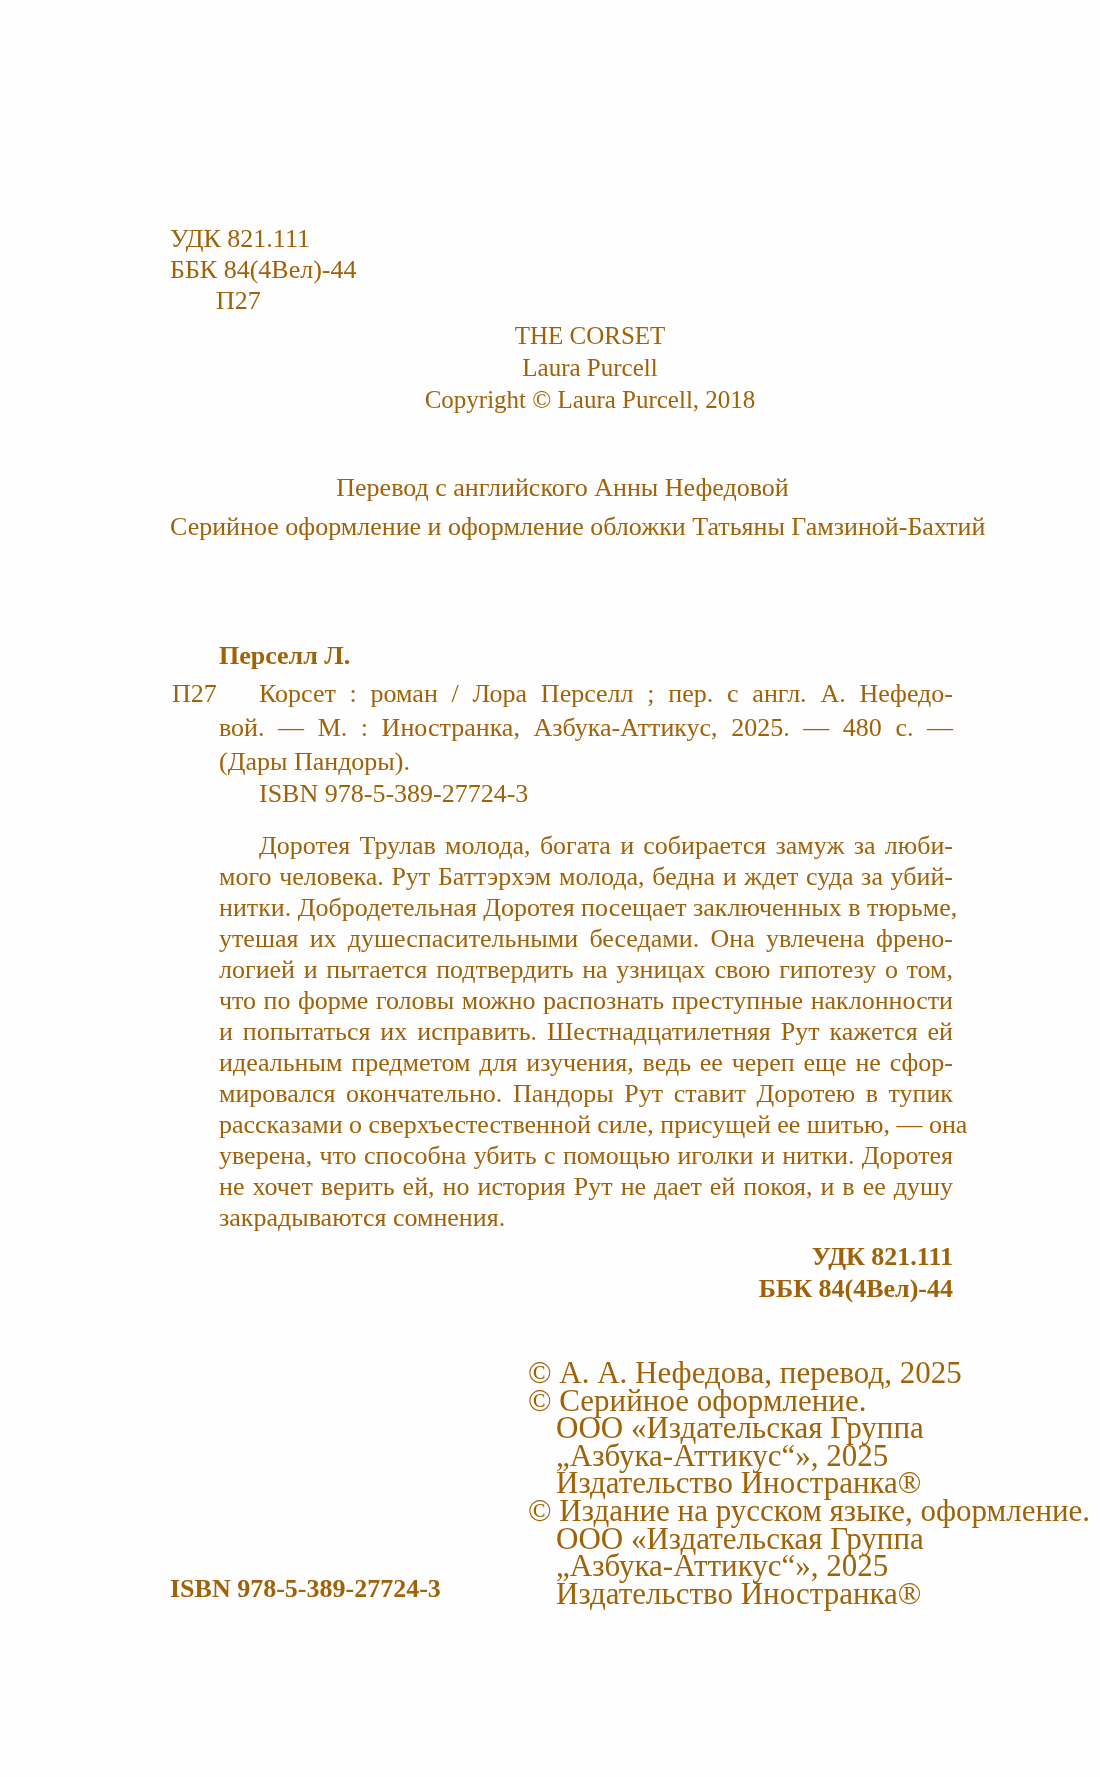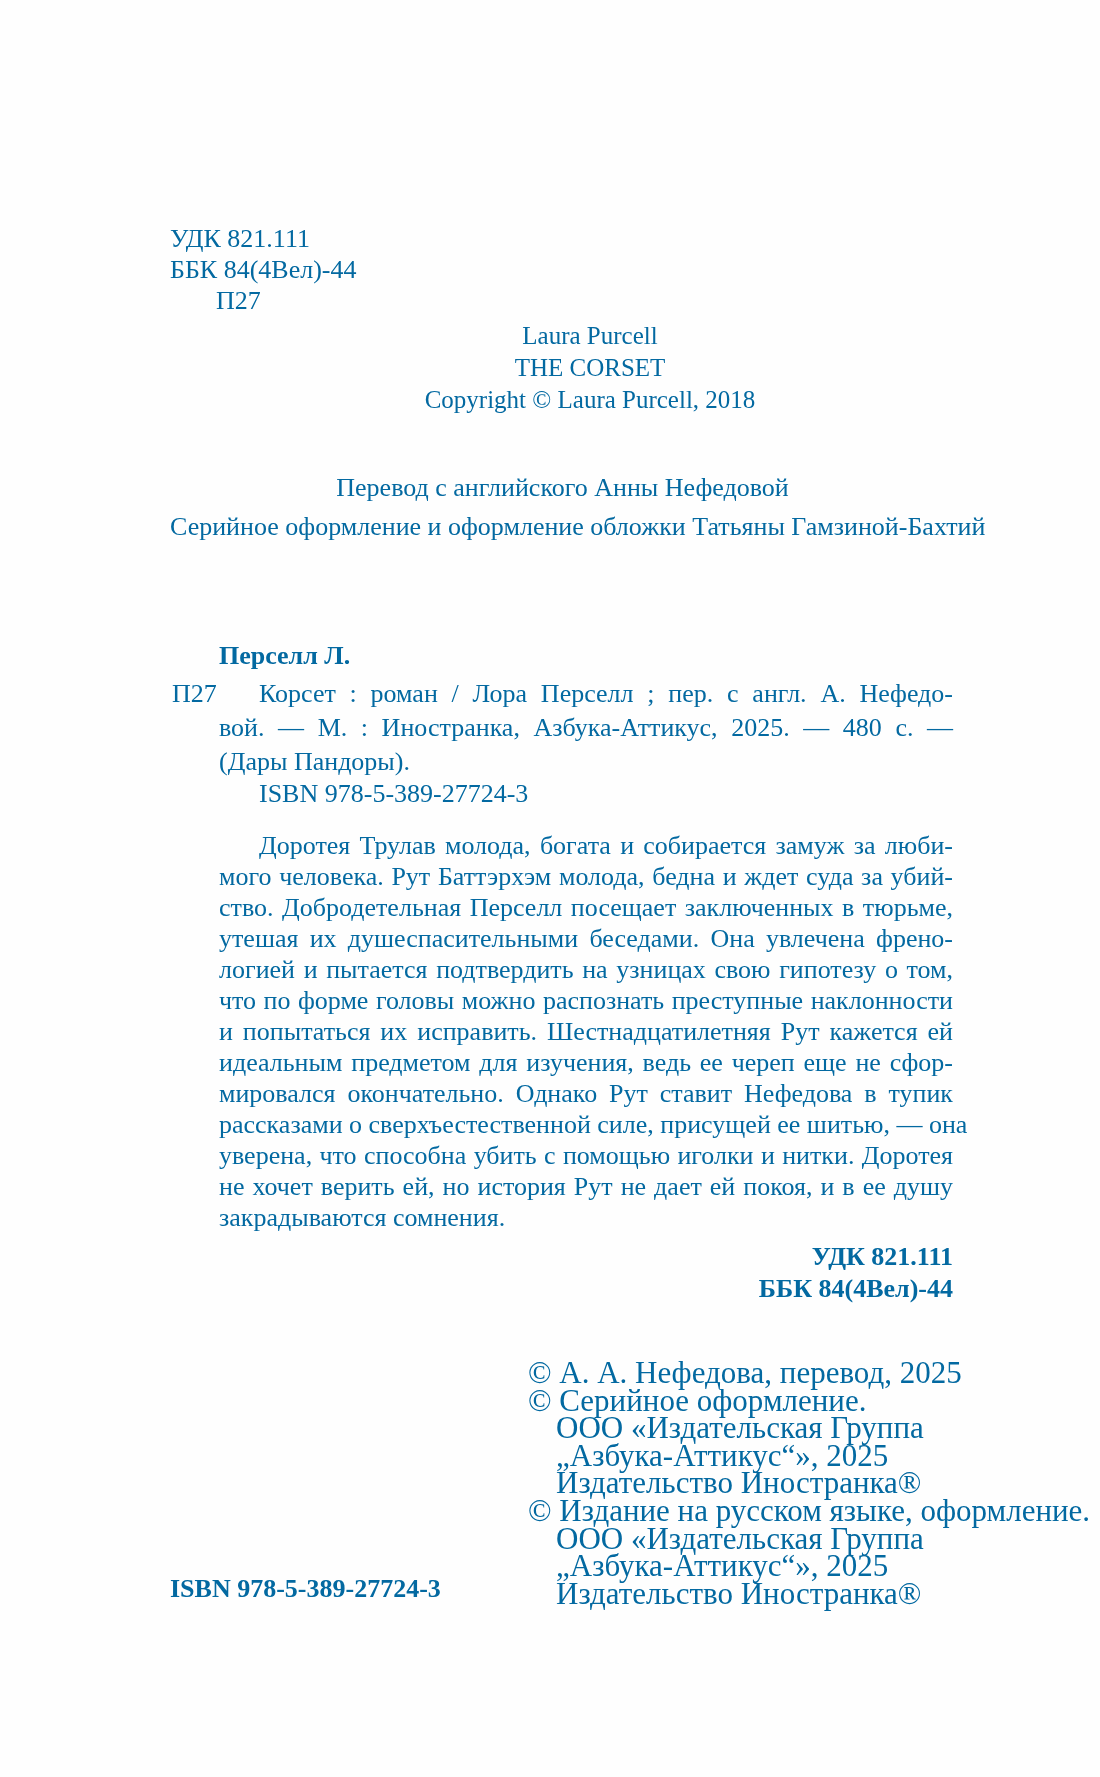--- a/index.html
+++ b/index.html
@@ -1,20 +1,20 @@
 <!DOCTYPE html>
 <html lang="ru"><head>
 <meta charset="utf-8">
 <style>
   html,body { margin:0; padding:0; background:#ffffff; }
   .page {
     position:relative;
     width:1100px; height:1777px;
     background:#fefefe;
-    color:#0369a1;
+    color:#a16207;
     font-family:"Liberation Serif","DejaVu Serif",serif;
     font-size:26px;
     overflow:hidden;
   }
   .abs { position:absolute; }
   .nowrap { white-space:nowrap; }
   .bold { font-weight:bold;text-align:right; }
   .center { text-align:center; }
   .right { text-align:right; }
   
@@ -50,47 +50,47 @@
 
 <div class="page">
 
   <div class="abs codes-top">
     <div class="nowrap">УДК 821.111</div>
     <div class="nowrap">ББК 84(4Вел)-44</div>
     <div class="nowrap p27">П27</div>
   </div>
 
   <div class="abs title-block center">
+    <div>THE CORSET</div>
     <div>Laura  Purcell</div>
-    <div>THE CORSET</div>
     <div>Copyright © Laura Purcell, 2018</div>
   </div>
 
   <div class="abs credit-2 center nowrap">Серийное оформление и оформление обложки Татьяны Гамзиной-Бахтий</div>
   <div class="abs credit-1 center nowrap">Перевод с английского Анны Нефедовой</div>
 
   <div>
     <div class="abs cat-author bold nowrap">Перселл Л.</div>
     <div class="abs cat-code nowrap">П27</div>
     <div class="abs cat-l1 jline">Корсет : роман / Лора Перселл ; пер. с англ. А. Нефедо-</div>
     <div class="abs cat-l2 jline">вой. — М. : Иностранка, Азбука-Аттикус, 2025. — 480 с. —</div>
     <div class="abs cat-l3 nowrap">(Дары Пандоры).</div>
     <div class="abs cat-isbn nowrap">ISBN 978-5-389-27724-3</div>
   </div>
 
   <div>
     <div class="abs ann-first jline" style="top:831px">Доротея Трулав молода, богата и собирается замуж за люби-</div>
     <div class="abs ann-line jline" style="top:862px">мого человека. Рут Баттэрхэм молода, бедна и ждет суда за убий-</div>
-    <div class="abs ann-line jline" style="top:893px">ство. Добродетельная Перселл посещает заключенных в тюрьме,</div>
+    <div class="abs ann-line jline" style="top:893px">нитки. Добродетельная Доротея посещает заключенных в тюрьме,</div>
     <div class="abs ann-line jline" style="top:924px">утешая их душеспасительными беседами. Она увлечена френо-</div>
     <div class="abs ann-line jline" style="top:955px">логией и пытается подтвердить на узницах свою гипотезу о том,</div>
     <div class="abs ann-line jline" style="top:986px">что по форме головы можно распознать преступные наклонности</div>
     <div class="abs ann-line jline" style="top:1017px">и попытаться их исправить. Шестнадцатилетняя Рут кажется ей</div>
     <div class="abs ann-line jline" style="top:1048px">идеальным предметом для изучения, ведь ее череп еще не сфор-</div>
-    <div class="abs ann-line jline" style="top:1079px">мировался окончательно. Однако Рут ставит Нефедова в тупик</div>
+    <div class="abs ann-line jline" style="top:1079px">мировался окончательно. Пандоры Рут ставит Доротею в тупик</div>
     <div class="abs ann-line jline" style="top:1110px">рассказами о сверхъестественной силе, присущей ее шитью, — она</div>
     <div class="abs ann-line jline" style="top:1141px">уверена, что способна убить с помощью иголки и нитки. Доротея</div>
     <div class="abs ann-line jline" style="top:1172px">не хочет верить ей, но история Рут не дает ей покоя, и в ее душу</div>
     <div class="abs ann-line nowrap" style="top:1203px">закрадываются сомнения.</div>
   </div>
 
   <div class="abs codes-bottom right bold">
     <div class="nowrap">УДК 821.111</div>
     <div class="nowrap">ББК 84(4Вел)-44</div>
   </div>

